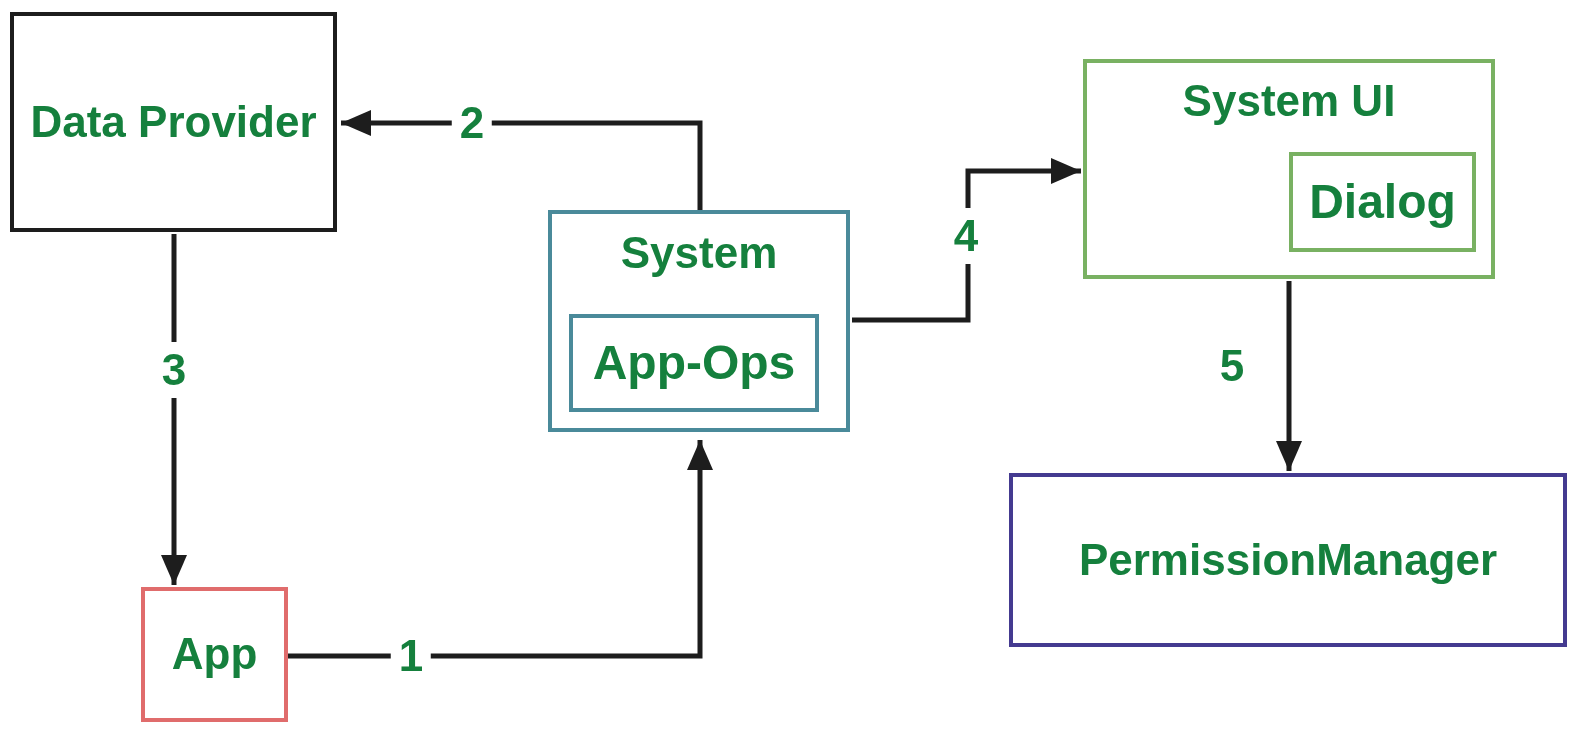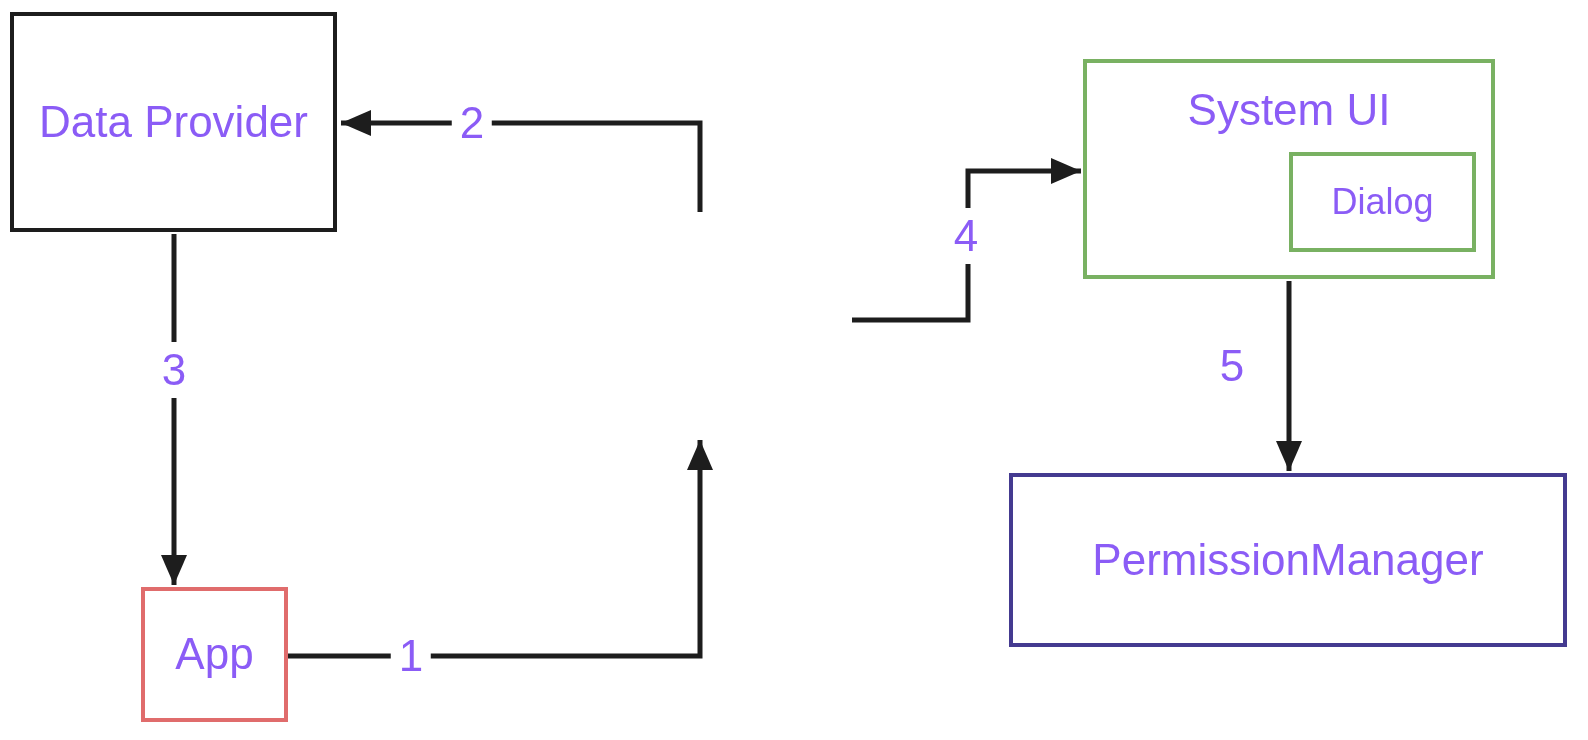--- a/index.html
+++ b/index.html
@@ -17,50 +17,50 @@
     position:absolute;box-sizing:border-box;
     border:4px solid #000;background:#ffffff;
     font-size:44px;line-height:1.15;
   }
   .node-center{display:flex;align-items:center;justify-content:center;text-align:center;}
   .node-title{display:block;text-align:center;}
   .inner-node{
     position:absolute;box-sizing:border-box;
     border:4px solid #15803d;background:#ffffff;
     display:flex;align-items:center;justify-content:center;
-    font-size:36px;
+    font-size:48px;
   }
   .edge-label{
     position:absolute;transform:translate(-50%,-50%);
     background:#ffffff;font-size:44px;line-height:1;
   }
   .pad-h{padding:2px 8px;}
   .pad-v{padding:6px 3px;}
 
   
   #node-data-provider{left:10px;top:12px;width:327px;height:220px;}
   #node-app{left:103px;top:587px;width:147px;height:135px;}
   #node-system{left:548px;top:210px;width:302px;height:222px;}
   #node-system .node-title{padding-top:14px;}
   #inner-app-ops{left:17px;top:100px;width:250px;height:98px;}
   #node-system-ui{left:1083px;top:59px;width:412px;height:220px;}
-  #node-system-ui .node-title{padding-top:22px;}
+  #node-system-ui .node-title{padding-top:13px;}
   #inner-dialog{left:202px;top:89px;width:187px;height:100px;}
   #node-permission-manager{left:1009px;top:473px;width:558px;height:174px;}
 
   #label-1{left:411px;top:656px;}
   #label-2{left:472px;top:123px;}
   #label-3{left:174px;top:370px;}
   #label-4{left:966px;top:236px;}
   #label-5{left:1232px;top:366px;}
 </style>
 </head>
 <body>
 
-<div id="canvas" style="background: rgb(255, 255, 255); color: #8b5cf6;">
+<div id="canvas" style="background: rgb(255, 255, 255); color: #15803d; font-weight: bold;">
 
   <svg id="edges-layer" viewBox="0 0 1588 740" xmlns="http://www.w3.org/2000/svg">
     <defs>
       <marker id="ah" markerUnits="userSpaceOnUse" markerWidth="32" markerHeight="28" refX="30" refY="13" orient="auto">
         <path d="M0,0 L30,13 L0,26 Z" fill="#1d1d1d"></path>
       </marker>
     </defs>
     <path class="edge" d="M 252 656 H 700 V 440" marker-end="url(#ah)" stroke="#1d1d1d"></path>
     <path class="edge" d="M 700 212 V 123 H 341" marker-end="url(#ah)" stroke="#1d1d1d"></path>
     <path class="edge" d="M 174 234 V 585" marker-end="url(#ah)" stroke="#1d1d1d"></path>
@@ -69,20 +69,26 @@
   </svg>
 
   <div class="node node-center" id="node-data-provider" style="border-color: rgb(29, 29, 29);">
     <span>Data Provider</span>
   </div>
 
   <div class="node node-center" id="node-app" style="border-color: rgb(224, 108, 108); margin-left: 38px;">
     <span>App</span>
   </div>
 
+  <div class="node" id="node-system" style="border-color: rgb(74, 138, 154);">
+    <span class="node-title">System</span>
+    <div class="inner-node" id="inner-app-ops" style="border-color: rgb(74, 138, 154);">
+      <span>App-Ops</span>
+    </div>
+  </div>
 
   <div class="node" id="node-system-ui" style="border-color: rgb(121, 177, 98);">
     <span class="node-title">System UI</span>
     <div class="inner-node" id="inner-dialog" style="border-color: rgb(121, 177, 98);">
       <span>Dialog</span>
     </div>
   </div>
 
   <div class="node node-center" id="node-permission-manager" style="border-color: rgb(68, 58, 144);">
     <span>PermissionManager</span>

